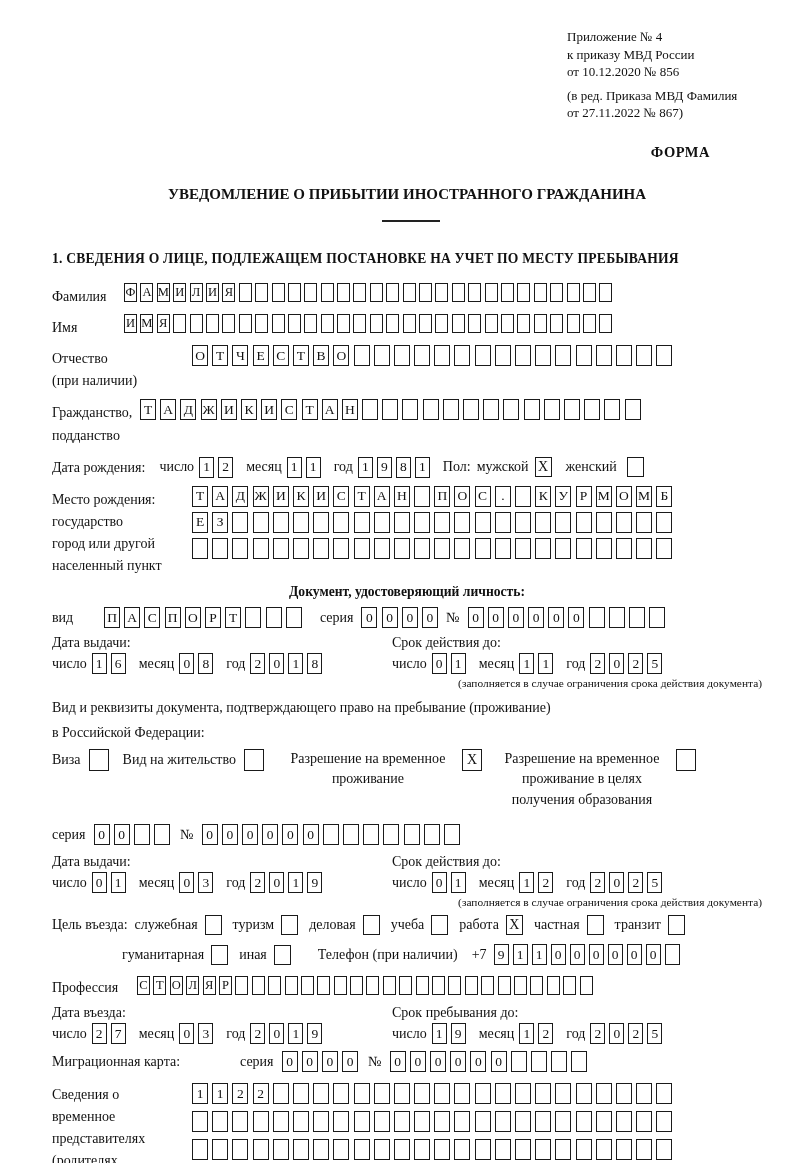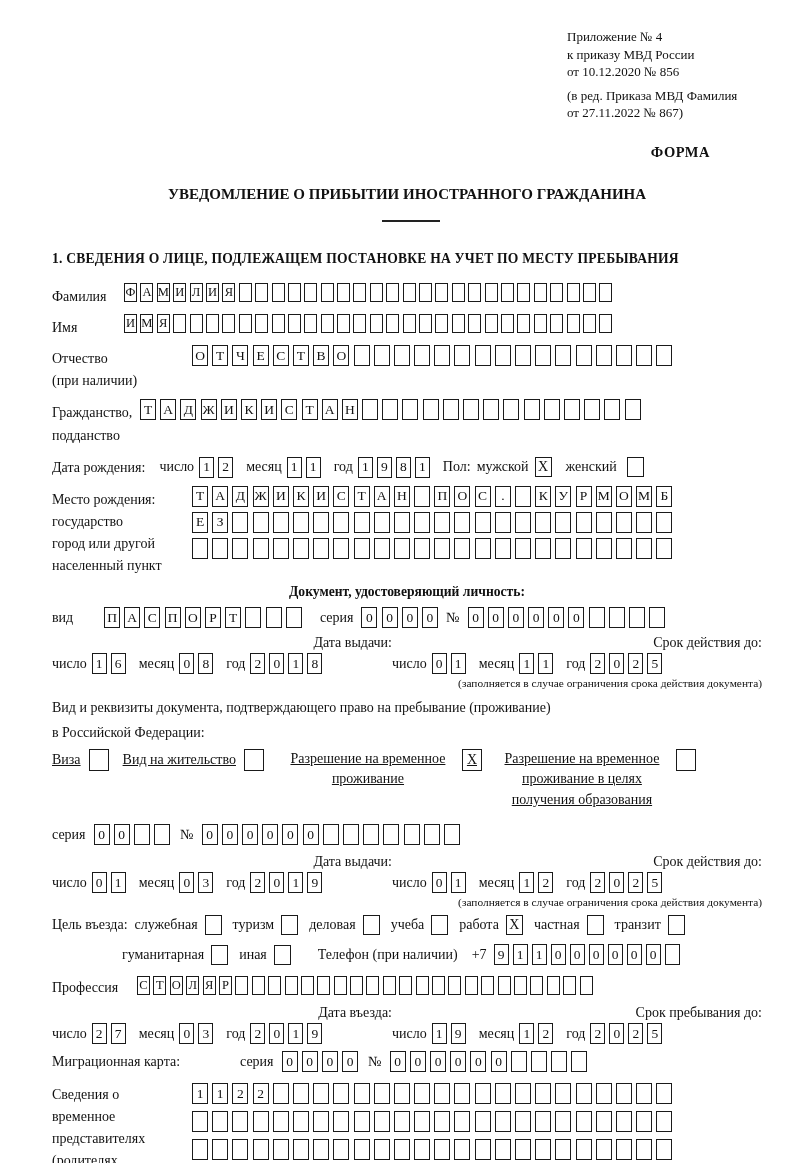--- a/index.html
+++ b/index.html
@@ -50,29 +50,29 @@
   }
   .cbox-sm { width: 17px; height: 20px; }
 
   
   .dategrp { display: inline-flex; align-items: center; white-space: nowrap; }
   .dategrp .lbl { margin-right: 5px; }
   .dategrp .cells { margin-right: 9px; }
   .two-col { display: flex; margin-bottom: 7px; }
   .two-col .col-l { width: 340px; }
   .two-col .col-r { width: 370px; }
-  .col-head { text-align: right; margin-bottom: 2px; font-family: Liberation Serif, serif; }
+  .col-head { text-align: left; margin-bottom: 2px; font-family: Liberation Serif, serif; }
   .note { font-size: 11.4px; text-align: right; margin-top: 3px; white-space: nowrap; }
 
   .doc-heading { text-align: center; font-weight: bold; font-size: 13.6px; margin: 4px 0 7px 0; }
   .intro { line-height: 1.75; margin-bottom: 4px; }
 
   
   .options-row { display: flex; align-items: flex-start; margin: 4px 0 14px 0; }
-  .opt { display: flex; align-items: flex-start; margin-right: 14px; text-decoration: underline; }
+  .opt { display: flex; align-items: flex-start; margin-right: 14px; }
   .opt-label { margin-right: 8px; padding-top: 3px; }
   .opt-wide .opt-label { width: 172px; text-align: center; line-height: 1.45; padding-top: 0; }
   .opt3 { margin-left: 4px; }
 
   
   .purpose-row { display: flex; align-items: center; margin-bottom: 9px; }
   .purpose-row .p-label { margin-right: 7px; }
   .purpose-row .cbox { margin-right: 11px; }
   .purpose-row2 { margin-left: 70px; }
   .phone-label { margin: 0 14px 0 16px; }

